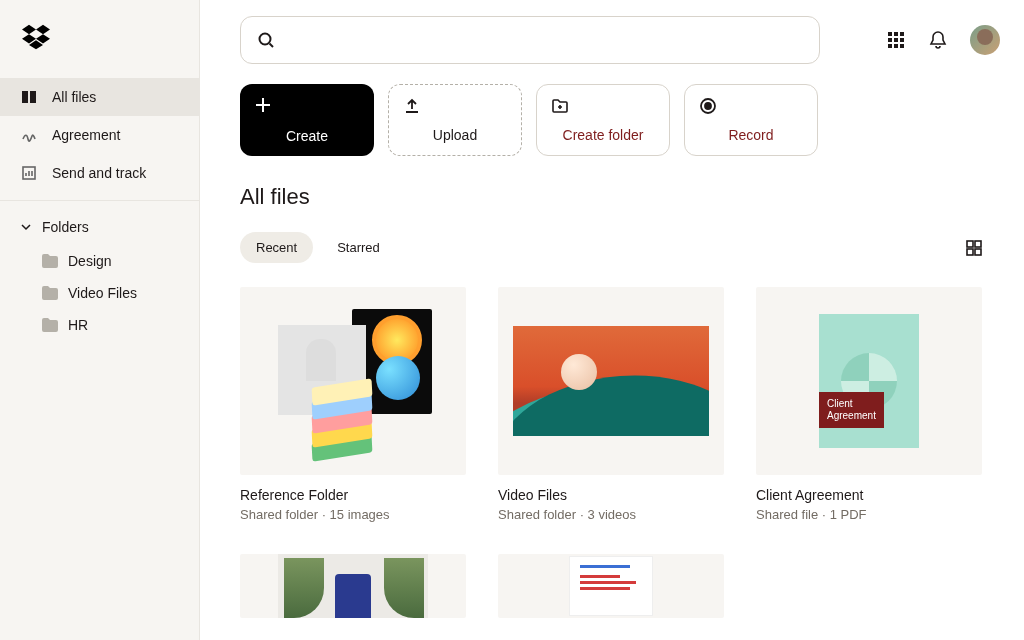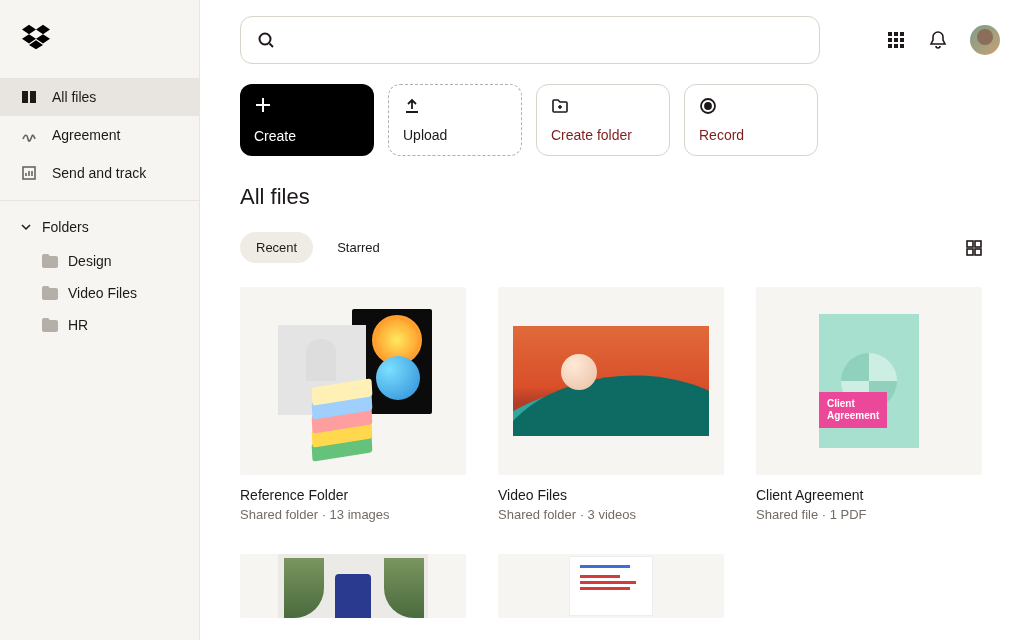--- a/index.html
+++ b/index.html
@@ -83,20 +83,21 @@
   background: transparent;
 }
 .topbar-icons { display: flex; align-items: center; gap: 22px; margin-left: auto; }
 .icon-btn { width: 20px; height: 20px; display:flex; align-items:center; justify-content:center; cursor:pointer; color:#1e1919; }
 .avatar { width: 30px; height: 30px; border-radius: 50%; background: linear-gradient(135deg,#7b9e89,#c9a074); cursor: pointer; position: relative; overflow:hidden; }
 .avatar::after { content:''; position:absolute; top:4px; left:7px; width:16px; height:16px; border-radius:50%; background:#8a6d5a; }
 .actions {
   display: flex;
   gap: 14px;
   padding: 20px 40px 0 40px;
+  text-align: center;
 }
 .action-btn {
   width: 134px;
   height: 72px;
   border-radius: 12px;
   padding: 12px 14px;
   display: flex;
   flex-direction: column;
   justify-content: space-between;
   cursor: pointer;
@@ -149,21 +150,21 @@
 .ref-layers { position:absolute; left:34px; bottom:-6px; width:70px; height:80px; }
 .layer { position:absolute; left:0; width:60px; height:18px; border-radius:3px; transform: skewY(-6deg) rotate(-3deg); }
 .l1{bottom:0;background:#64c27a;} .l2{bottom:14px;background:#ffd84d;} .l3{bottom:28px;background:#ff9e9e;} .l4{bottom:42px;background:#9ecffd;} .l5{bottom:56px;background:#fff1b6;}
 .video-art { width: 196px; height: 110px; position: relative; overflow:hidden; }
 .wave-red { position:absolute; inset:0; background:linear-gradient(180deg,#e06a3a 0%,#d94f2a 55%,#b13d28 70%); }
 .wave-teal { position:absolute; left:-20px; bottom:-20px; width:260px; height:80px; background:#0e6b63; border-radius:50% 50% 0 0 / 100% 100% 0 0; transform:rotate(-4deg);}
 .wave-teal2 { position:absolute; left:-40px; bottom:-40px; width:300px; height:90px; background:#2fa79a; border-radius:50% 50% 0 0 / 100% 100% 0 0; transform:rotate(2deg);}
 .sphere { position:absolute; left:48px; top:28px; width:36px; height:36px; border-radius:50%; background:radial-gradient(circle at 35% 30%,#ffe9d7,#e9bfa3); }
 .doc-art { width: 100px; height: 134px; background: #a8e0d0; position:relative; display:flex; align-items:center; justify-content:center; }
 .doc-swirl { width:56px; height:56px; border-radius:50%; background: conic-gradient(#cdeee2 0 25%,#8fd1bc 0 50%,#cdeee2 0 75%,#8fd1bc 0); filter:blur(0.3px); }
-.doc-label { position:absolute; left:0; bottom:20px; background:#ec4899; color:#fff; font-size:10px; font-weight:700; padding:6px 8px; line-height:1.2; }
+.doc-label { position:absolute; left:0; bottom:20px; background:#7f1d1d; color:#fff; font-size:10px; font-weight:400; padding:6px 8px; line-height:1.2; }
 .partial-thumb { height: 64px; }
 .arch-art { width:150px; height:64px; background:#eceae6; position:relative; overflow:hidden;}
 .arch-art::before{content:'';position:absolute;left:50%;top:20px;transform:translateX(-50%);width:36px;height:60px;background:#2a3a8f;border-radius:4px 4px 0 0;}
 .arch-art::after{content:'';position:absolute;left:6px;top:4px;width:40px;height:60px;background:linear-gradient(180deg,#7a955e,#4a6b3e);border-radius:0 0 30px 0;}
 .arch-right{position:absolute;right:4px;top:4px;width:40px;height:60px;background:linear-gradient(180deg,#7a955e,#4a6b3e);border-radius:0 0 0 30px;}
 .page-art{width:84px;height:60px;background:#fff;border:1px solid #eee;position:relative;}
 .page-art .ln{position:absolute;left:10px;height:3px;background:#d43b3b;}
 .page-art .ln.b{background:#3b6fd4;}
 </style>
 </head>
@@ -323,21 +324,21 @@
             <div class="ref-layers">
                 <div class="layer l1"></div>
                 <div class="layer l2"></div>
                 <div class="layer l3"></div>
                 <div class="layer l4"></div>
                 <div class="layer l5"></div>
               </div>
           </div>
         </div>
         <div class="card-title">Reference Folder</div>
-        <div class="card-sub">Shared folder · 13 images</div>
+        <div class="card-sub">Shared folder · 15 images</div>
       </div>
 
       <div class="card">
         <div class="thumb">
           <div class="video-art">
               <div class="wave-red"></div>
               <div class="wave-teal2"></div>
               <div class="wave-teal"></div>
               <div class="sphere"></div>
             </div>

